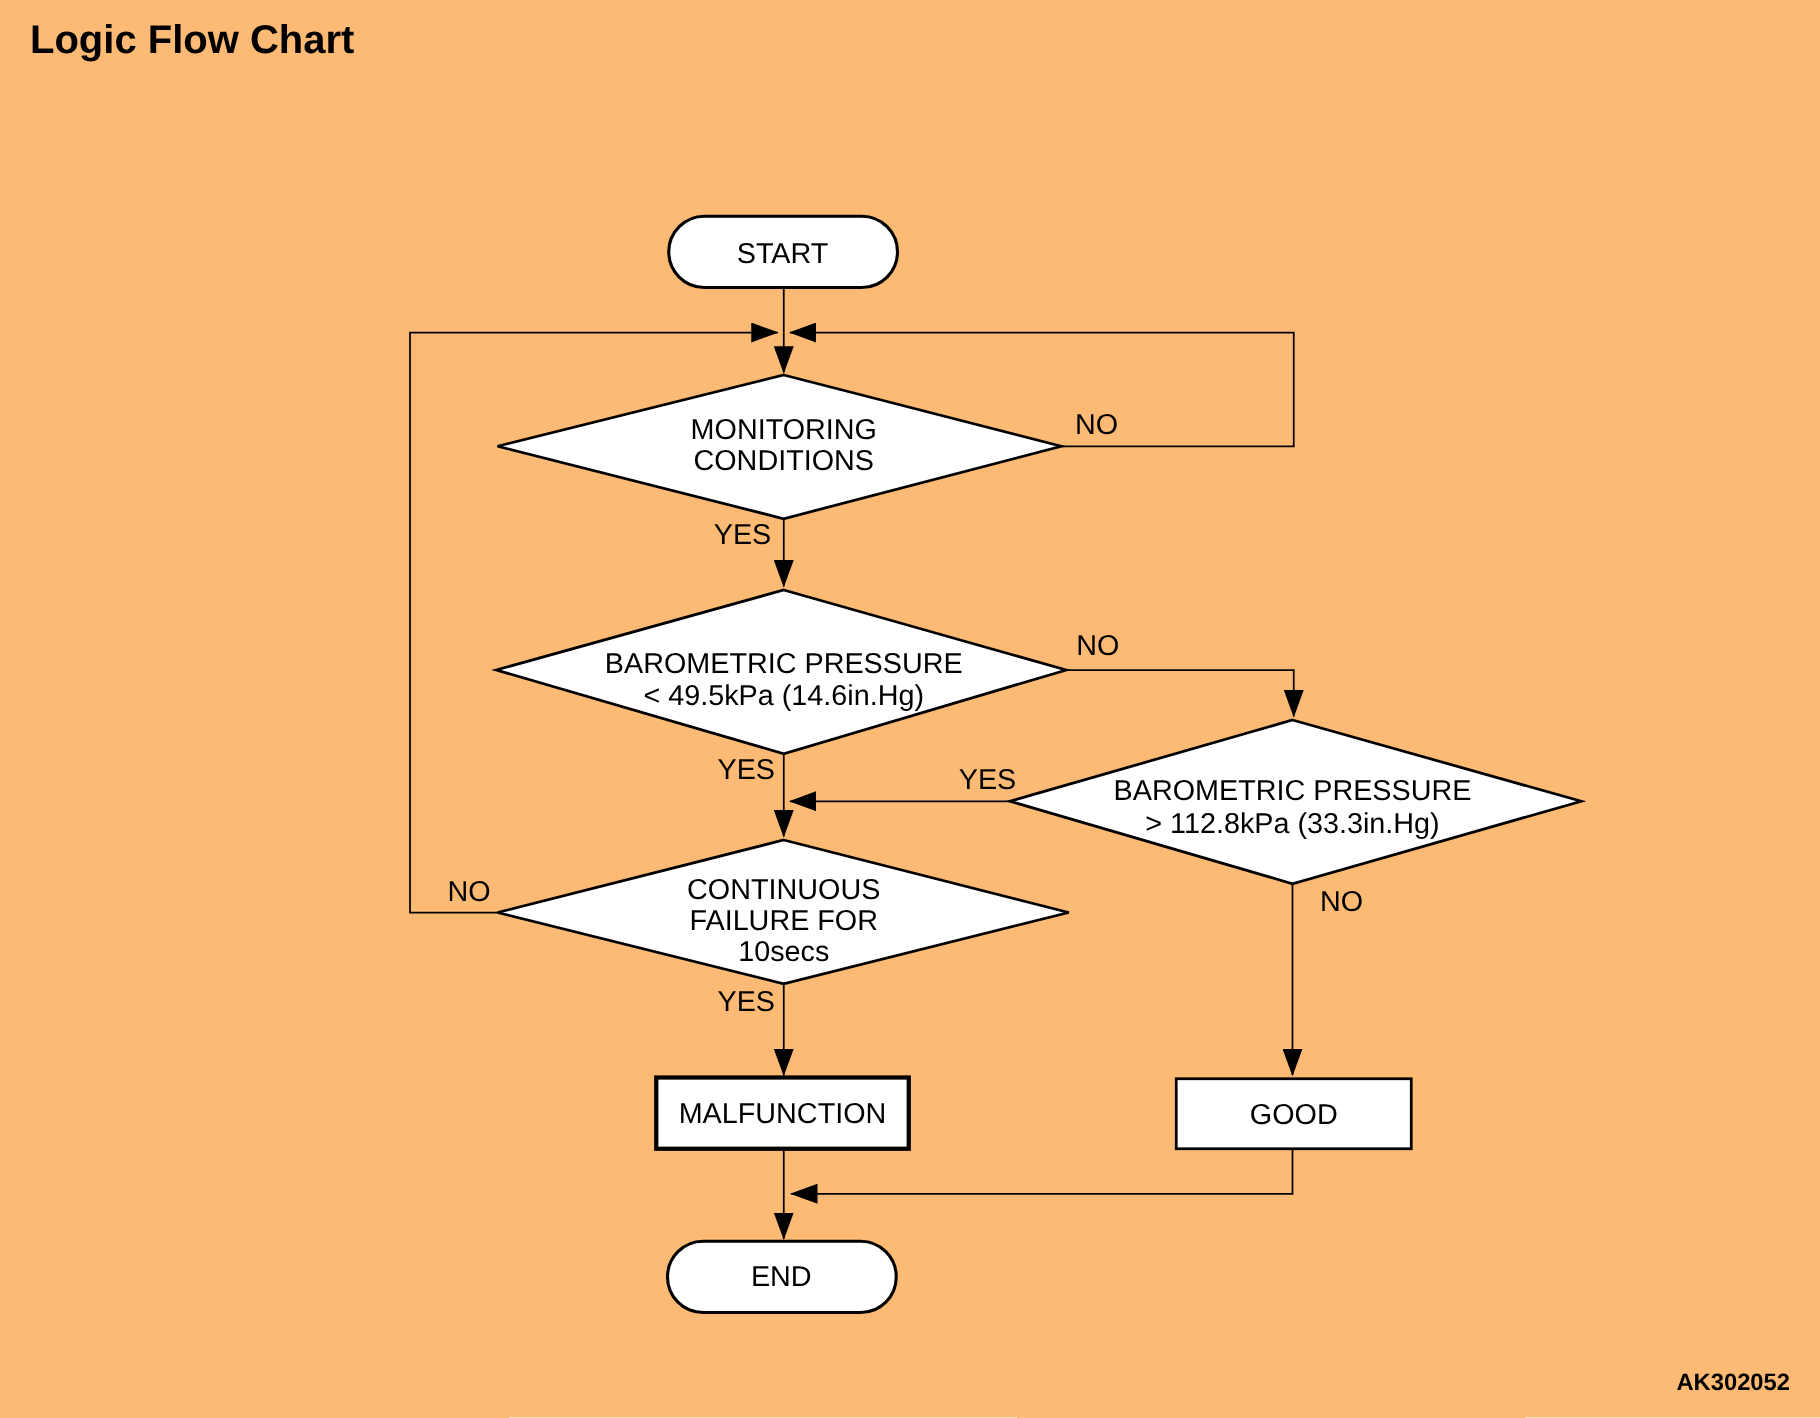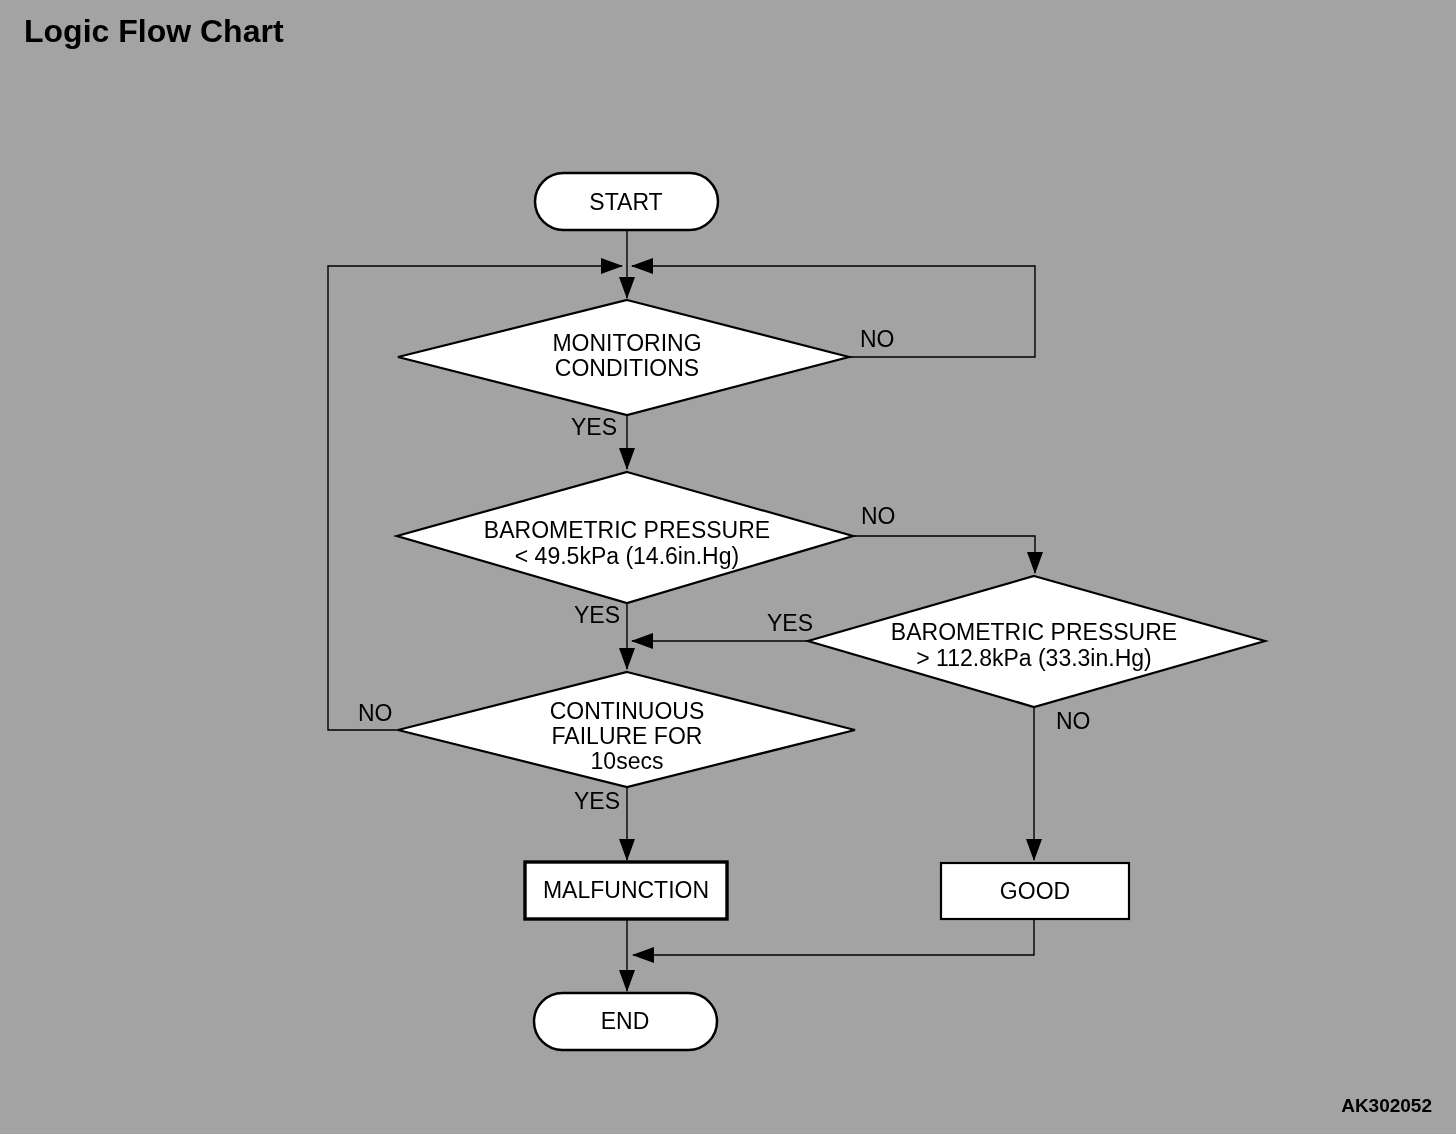--- a/index.html
+++ b/index.html
@@ -7,21 +7,21 @@
     padding: 0;
     background: #ffffff;
     width: 1456px;
     height: 1134px;
     overflow: hidden;
   }
   .page {
     position: relative;
     width: 1456px;
     height: 1134px;
-    background: #a3a3a3;
+    background: #fdba74;
     font-family: "Liberation Sans", sans-serif;
   }
   svg { display: block; }
   svg text {
     font-family: "Liberation Sans", sans-serif;
     fill: #000000;
   }
   .title-text {
     font-size: 32px;
     font-weight: bold;

